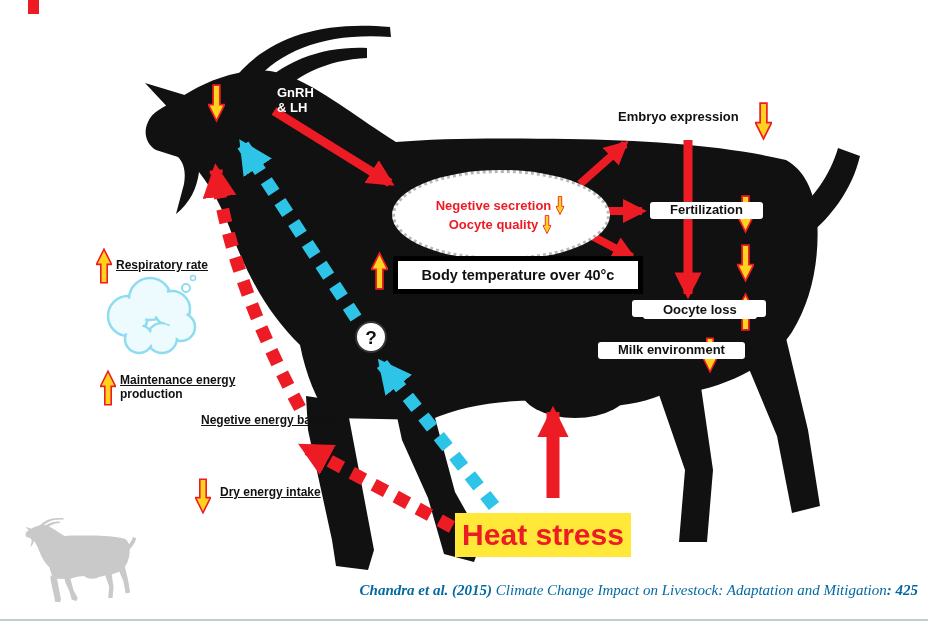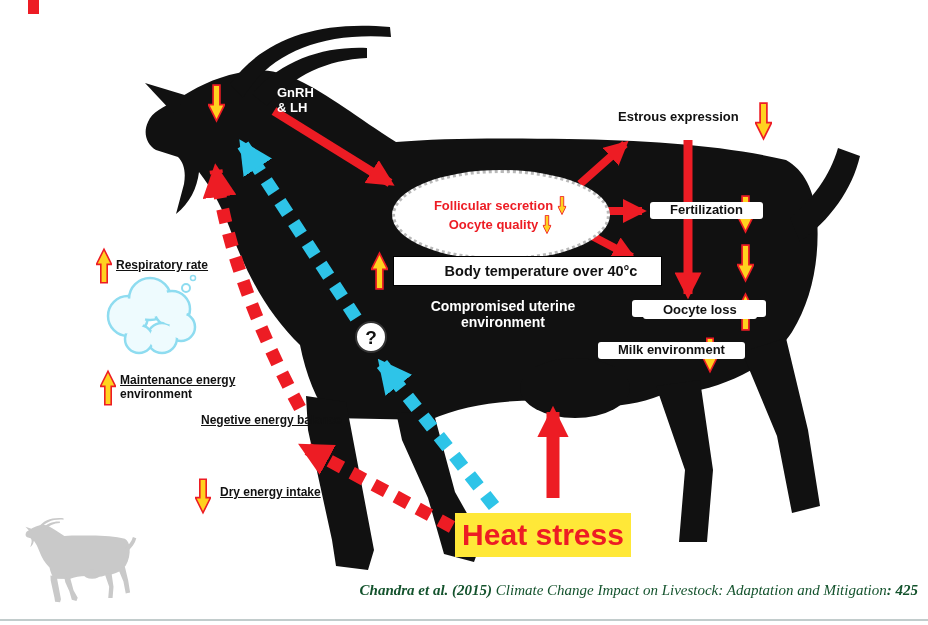--- a/index.html
+++ b/index.html
@@ -12,28 +12,28 @@
   .pre{white-space:pre-line;margin-left:48px;}
   .patch{background:#ffffff;padding:1px 20px;border-radius:3px;font-size:13px;color:#111;}
   .u{text-decoration:underline;}
   .s12{font-size:12px;} .s13{font-size:13px;}
   .ellipse{position:absolute;left:392px;top:170px;width:212px;height:84px;background:#ffffff;
            border:3px dotted #b9b9b9;border-radius:50%;display:flex;flex-direction:column;
            align-items:center;justify-content:center;}
   .erow{display:flex;align-items:center;gap:3px;color:#ed1c24;font-weight:bold;font-size:13px;line-height:1.35;}
   .block{fill:#ffd21f;stroke:#ed1c24;stroke-width:2;}
   .btbox{position:absolute;left:393px;top:256px;width:240px;height:28px;background:#ffffff;
-         border:1px solid #000000;display:flex;align-items:center;justify-content:center;
-         font-weight:bold;font-size:14.5px;color:#111;padding-left:27px;}
+         border:5px solid #000000;display:flex;align-items:center;justify-content:center;
+         font-weight:bold;font-size:14.5px;color:#111;}
   .uterine{position:absolute;left:408px;top:298px;width:190px;text-align:center;color:#fff;
            font-weight:bold;font-size:14px;white-space:pre-line;}
   .heat{position:absolute;left:455px;top:513px;width:176px;height:44px;background:#ffe838;
         display:flex;align-items:center;justify-content:center;font-size:30px;font-weight:bold;color:#ed1c24;}
   .cite{position:absolute;right:10px;top:582px;font-family:"Liberation Serif",serif;
-        font-style:italic;font-size:15px;color:#14532d;white-space:nowrap;}
+        font-style:italic;font-size:15px;color:#0369a1;white-space:nowrap;}
   .cite .b{font-weight:bold;}
   .rule{position:absolute;left:0;top:619px;width:928px;height:2px;background:#c2cccc;}
   .two-line span{display:block;}
 </style>
 </head>
 <body>
 
 <div class="canvas">
 
   <svg class="art" width="928" height="625" viewBox="0 0 928 625">
@@ -130,52 +130,50 @@
 
     <g>
       <circle cx="371" cy="337" r="15" fill="#ffffff" stroke="#333" stroke-width="2"></circle>
       <text x="371" y="344" text-anchor="middle" font-size="19" font-weight="bold" fill="#111" font-family="Liberation Sans, sans-serif">?</text>
     </g>
   </svg>
 
   <div class="lbl white s13 pre" style="left:229px;top:86px;">GnRH
 &amp; LH</div>
 
-  <div class="lbl black s13" style="left:618px;top:110px;">Estrous expression</div>
+  <div class="lbl black s13" style="left:618px;top:110px;">Embryo expression</div>
 
   <div class="ellipse">
     <div class="erow">
-      <span>Follicular secretion</span>
+      <span>Negetive secretion</span>
       <svg width="12" height="19" viewBox="0 0 20 44">
           <use href="#abDown" class="block"></use>
         </svg>
     </div>
     <div class="erow">
       <span>Oocyte quality</span>
       <svg width="12" height="19" viewBox="0 0 20 44">
           <use href="#abDown" class="block"></use>
         </svg>
     </div>
   </div>
 
   <div class="lbl patch" style="left:650px;top:202px;">Fertilization</div>
   <div class="lbl patch" style="left:632px;top:252px;margin-top:48px;">Embryo quality</div>
   <div class="lbl patch" style="left:643px;top:302px;">Oocyte loss</div>
   <div class="lbl patch" style="left:598px;top:342px;">Milk environment</div>
 
   <div class="btbox">Body temperature over 40°c</div>
 
-  <div class="uterine">Compromised uterine
-environment</div>
 
   <div class="lbl black s12 u" style="left:116px;top:259px;">Respiratory rate</div>
 
   <div class="lbl black s12 two-line" style="left:120px;top:374px;">
     <span class="u">Maintenance energy</span>
-    <span>environment</span>
+    <span>production</span>
   </div>
 
   <div class="lbl black s12 u" style="left:201px;top:414px;">Negetive energy balance</div>
 
   <div class="lbl black s12 u" style="left:220px;top:486px;">Dry energy intake</div>
 
   <div class="heat">Heat stress</div>
 
   <div class="cite">
     <span class="b">Chandra et al. (2015)</span><span> Climate Change Impact on Livestock: Adaptation and Mitigation</span><span class="b">: 425</span>

